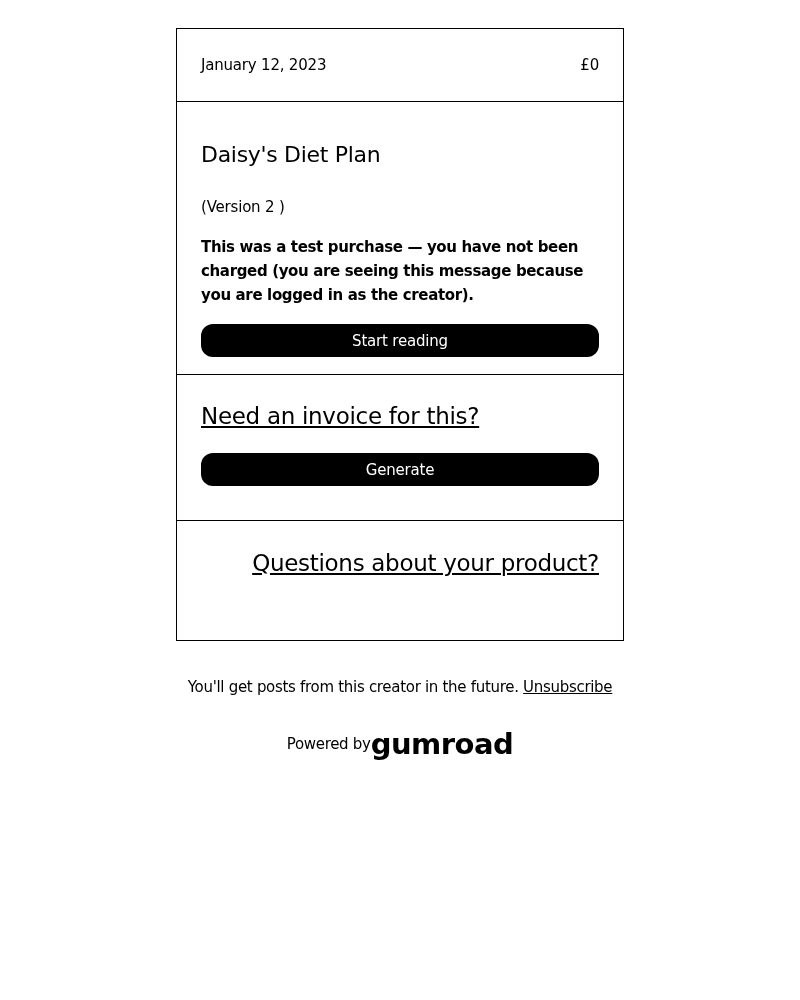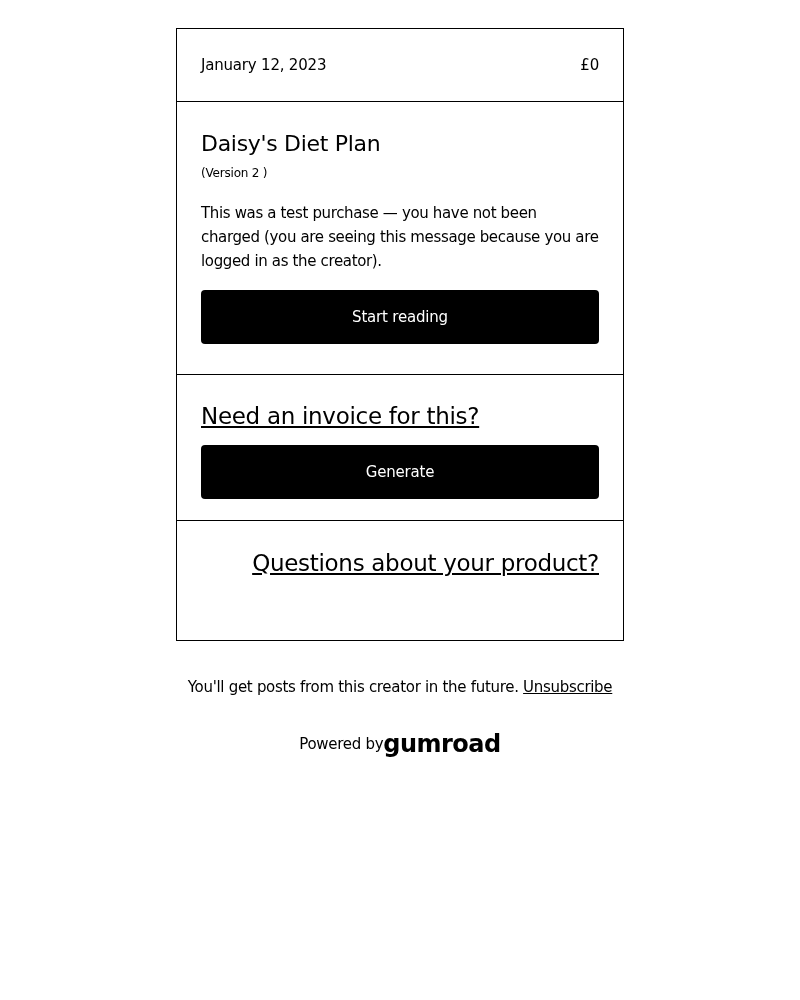--- a/index.html
+++ b/index.html
@@ -34,71 +34,72 @@
       display: flex;
       align-items: center;
       justify-content: space-between;
       font-size: 15px;
       letter-spacing: -0.2px;
       gap: 40px;
     }
     .product {
       height: 273px;
       box-sizing: border-box;
-      padding-top: 27px;
+      padding-top: 38px;
     }
     .product h1 {
       margin: 0;
       font-size: 22px;
       font-weight: normal;
       letter-spacing: -0.3px;
       line-height: 30px;
     }
     .version {
-      margin-top: 4px;
-      font-size: 12px;
+      margin-top: 27px;
+      font-size: 15px;
       line-height: 20px;
       letter-spacing: -0.2px;
     }
     .note {
       margin-top: 18px;
       font-size: 15px;
       line-height: 24px;
       letter-spacing: -0.35px;
+      font-weight: bold;
     }
     .btn {
       display: flex;
       align-items: center;
       justify-content: center;
       width: 398px;
-      height: 54px;
+      height: 33px;
       background: #000;
       color: #fff;
-      border-radius: 4px;
+      border-radius: 12px;
       font-size: 15px;
       letter-spacing: -0.2px;
       cursor: pointer;
       border: none;
       font-family: "DejaVu Sans", sans-serif;
     }
     .product .btn { margin-top: 17px; }
     .invoice {
       height: 146px;
       box-sizing: border-box;
       padding-top: 28px;
     }
     .invoice h2, .questions h2 {
       margin: 0;
       font-size: 23px;
       font-weight: normal;
       line-height: 26px;
       letter-spacing: -0.3px;
       text-decoration: underline;
     }
-    .invoice .btn { margin-top: 16px; }
+    .invoice .btn { margin-top: 24px; }
     .questions {
       height: 120px;
       box-sizing: border-box;
       padding-top: 29px;
       text-align: right;
     }
     .questions p {
       margin: 14px 0 0 0;
       font-size: 15px;
       line-height: 20px;
@@ -122,21 +123,21 @@
     .powered {
       margin-top: 34px;
       display: flex;
       align-items: center;
       justify-content: center;
       font-size: 15px;
     }
     .logo {
       font-family: "DejaVu Sans", sans-serif;
       font-weight: bold;
-      font-size: 24px;
+      font-size: 29px;
       letter-spacing: -0.5px;
       line-height: 24px;
       text-transform: lowercase;
     }
   </style>
 </head>
 <body>
 
 <div class="wrap">
   <div class="card">

